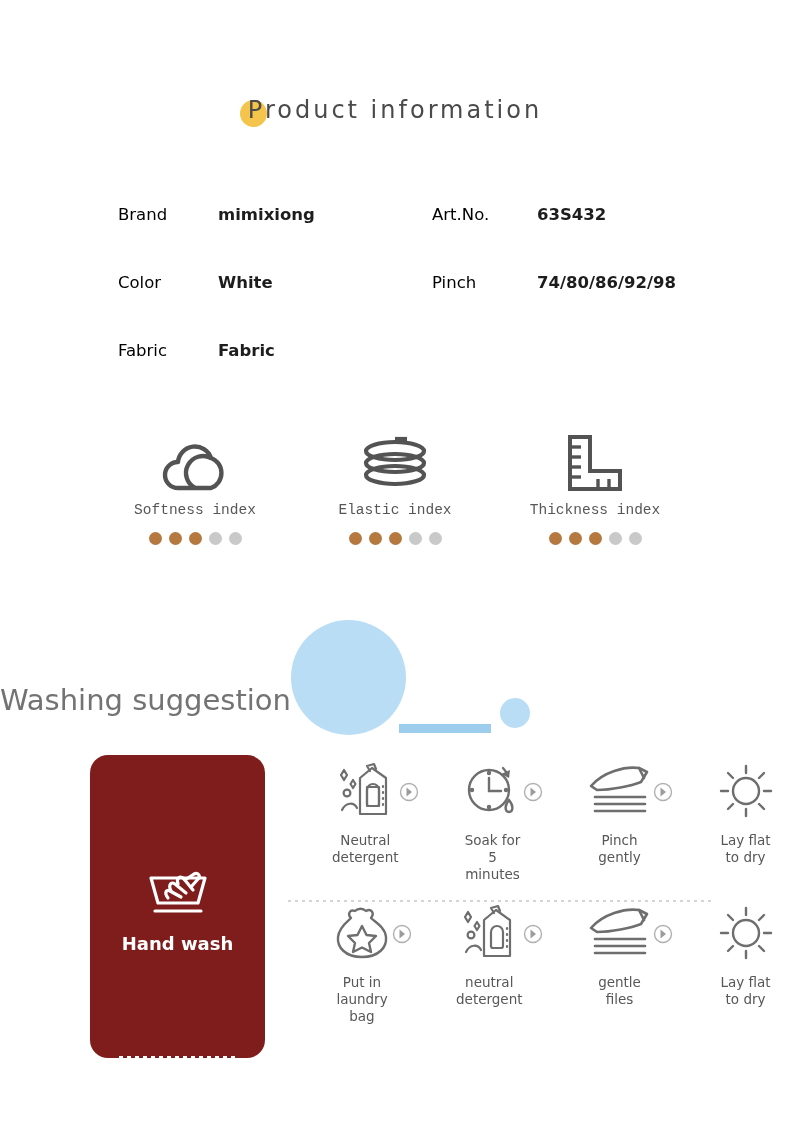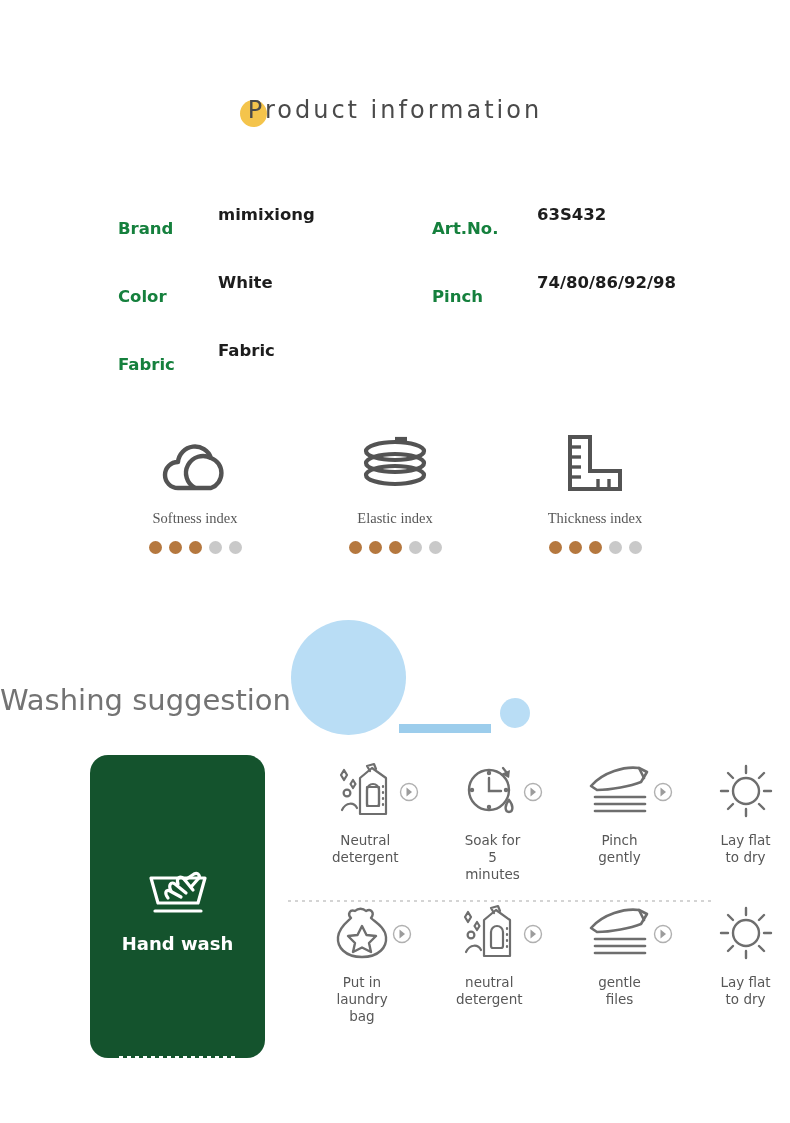--- a/index.html
+++ b/index.html
@@ -60,26 +60,25 @@
   }
   .info-col.left  { left: 118px; }
   .info-col.right { left: 432px; }
 
   .info-row {
     height: 68px;
     display: flex;
     align-items: flex-start;
   }
   .info-label {
-    color: #15803d;
+    color: #000000;
     font-size: 16.5px;
-    font-weight: bold;
+    font-weight: normal;
     font-family: "DejaVu Sans", sans-serif;
     line-height: 20px;
-    margin-top: 14px;
   }
   .info-col.left .info-label  { width: 100px; }
   .info-col.right .info-label { width: 105px; }
   .info-value {
     color: #1d1d1d;
     font-size: 16.5px;
     font-weight: bold;
     font-family: "DejaVu Sans", sans-serif;
     line-height: 20px;
     white-space: nowrap;
@@ -97,24 +96,24 @@
     width: 200px;
     text-align: center;
   }
   .index-icon {
     height: 68px;
     display: flex;
     align-items: center;
     justify-content: center;
   }
   .index-label {
-    margin-top: 12px;
+    margin-top: 4px;
     font-size: 14.5px;
     color: #575757;
-    font-family: Liberation Serif, serif;
+    font-family: Liberation Mono, monospace;
   }
   .dots {
     margin-top: 14px;
     display: flex;
     justify-content: center;
     gap: 7px;
   }
   .dot {
     width: 13px;
     height: 13px;
@@ -170,21 +169,21 @@
     letter-spacing: 0px;
   }
 
   
   .wash-panel {
     position: absolute;
     left: 90px;
     top: 755px;
     width: 175px;
     height: 303px;
-    background: #14532d;
+    background: #7f1d1d;
     border-radius: 18px;
     display: flex;
     flex-direction: column;
     align-items: center;
   }
   .wash-mode {
     flex: 1;
     width: 100%;
     display: flex;
     flex-direction: column;

